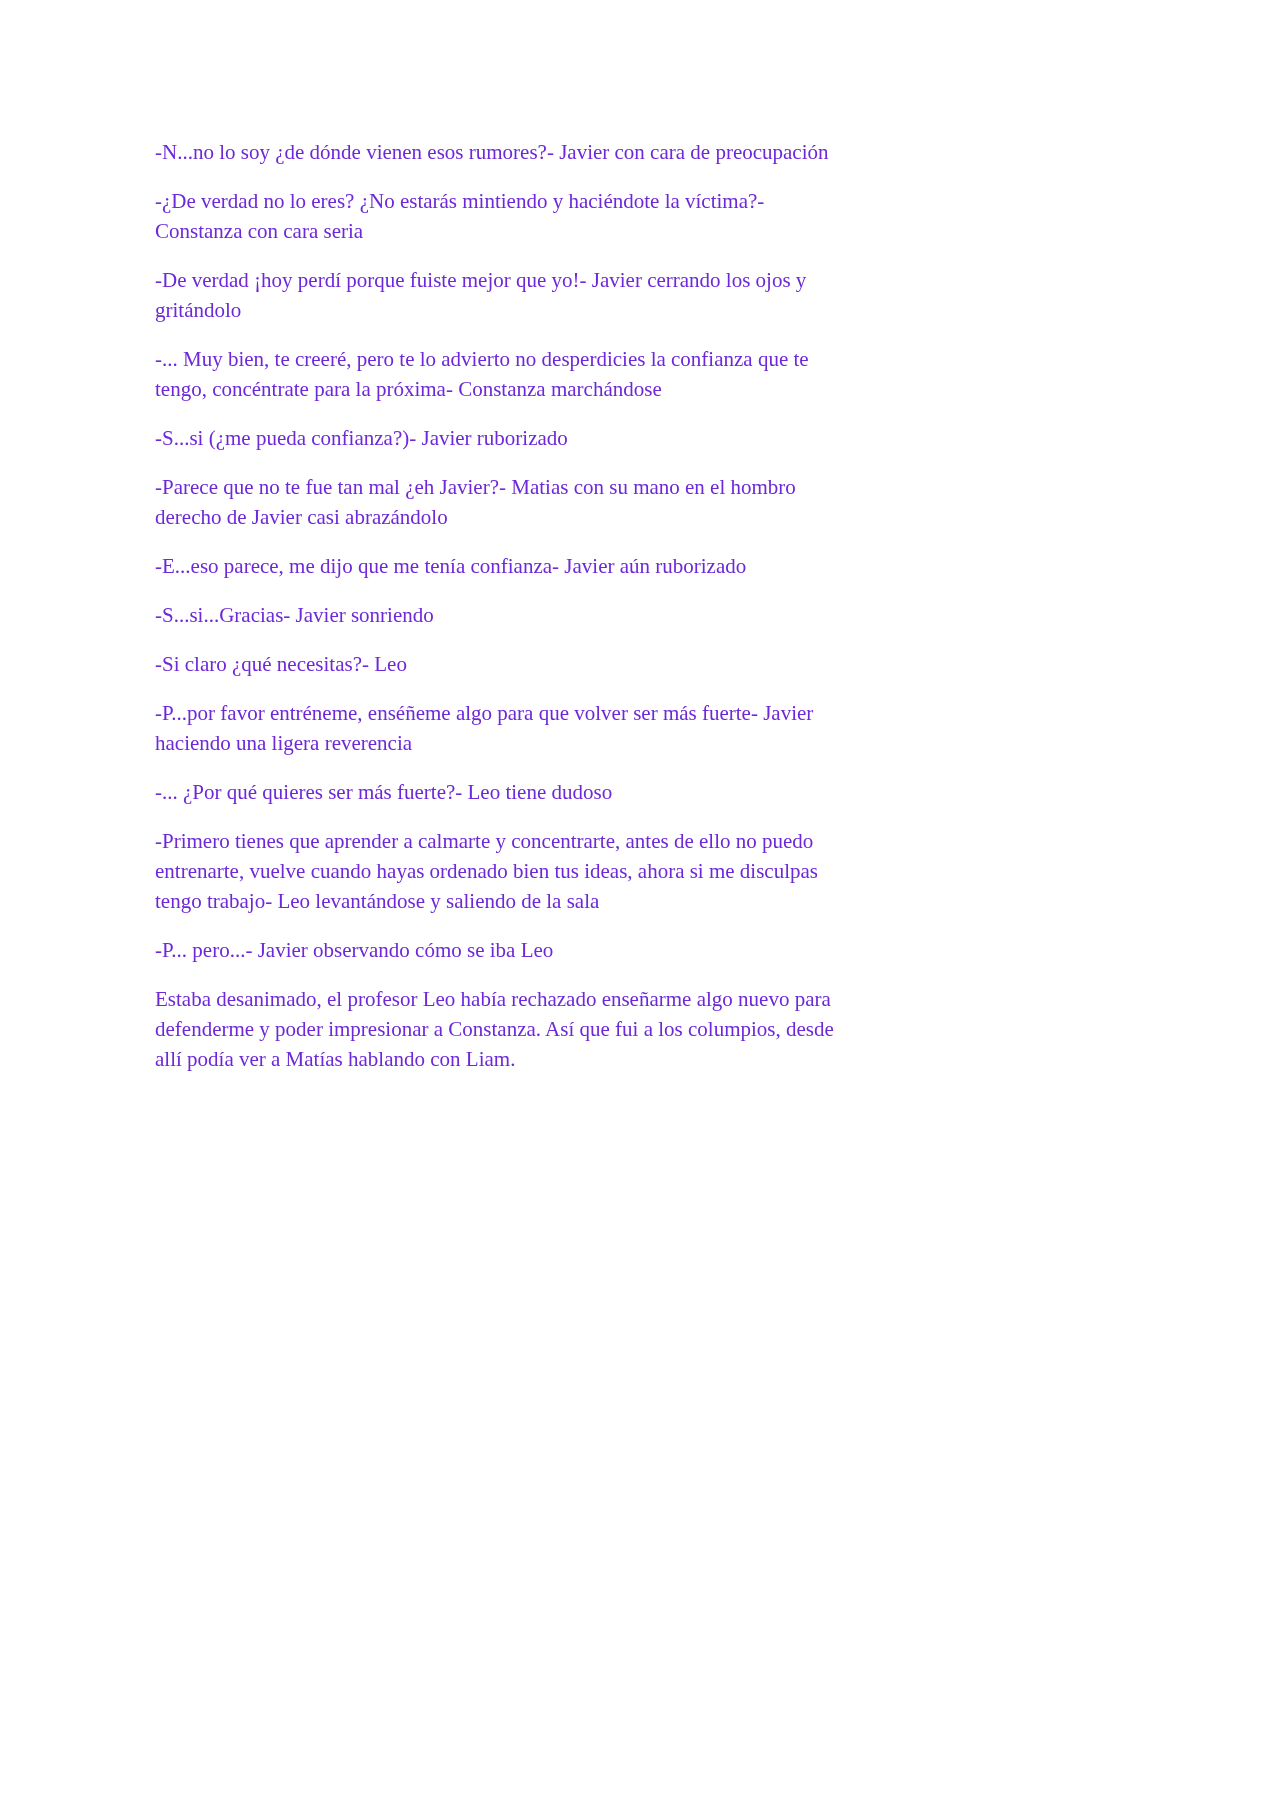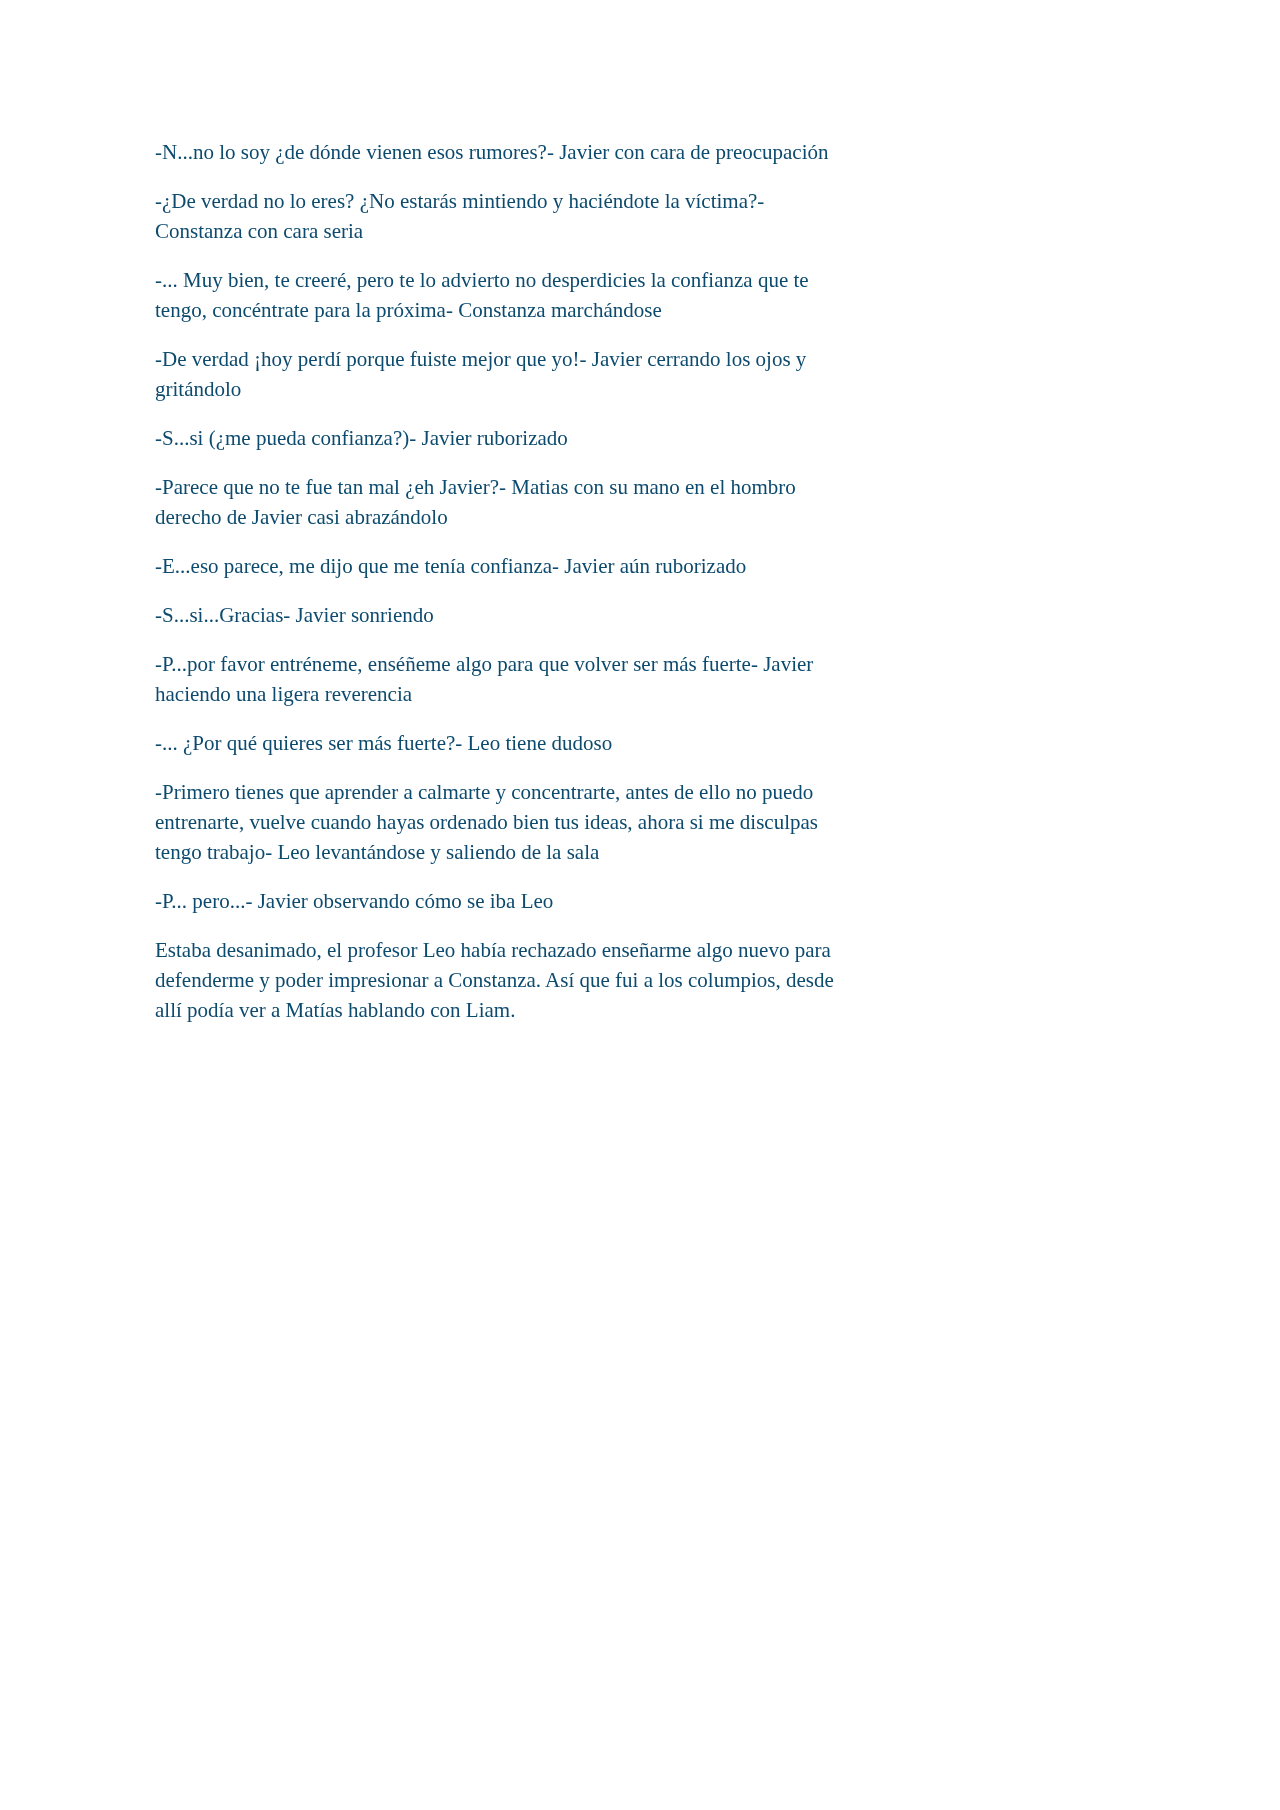--- a/index.html
+++ b/index.html
@@ -8,43 +8,44 @@
     background: #ffffff;
   }
   .page {
     position: relative;
     width: 1184px;
     min-height: 1810px;
     box-sizing: border-box;
     background: #ffffff;
     padding: 137px 330px 80px 155px;
     font-family: "Liberation Serif", "DejaVu Serif", serif;
-    color: #0c4a6e;
+    color: #6d28d9;
   }
   .content p {
     margin: 0 0 19px 0;
     font-size: 21px;
     line-height: 30px;
     font-weight: 400;
     text-align: left;
     word-spacing: normal;
   }
 </style>
 </head>
 <body>
 
 <div class="page">
   <div class="content" id="paragraph-container">
       <p>-N...no lo soy ¿de dónde vienen esos rumores?- Javier con cara de preocupación</p>
       <p>-¿De verdad no lo eres? ¿No estarás mintiendo y haciéndote la víctima?- Constanza con cara seria</p>
+      <p>-De verdad ¡hoy perdí porque fuiste mejor que yo!- Javier cerrando los ojos y gritándolo</p>
       <p>-... Muy bien, te creeré, pero te lo advierto no desperdicies la confianza que te tengo, concéntrate para la próxima- Constanza marchándose</p>
-      <p>-De verdad ¡hoy perdí porque fuiste mejor que yo!- Javier cerrando los ojos y gritándolo</p>
       <p>-S...si (¿me pueda confianza?)- Javier ruborizado</p>
       <p>-Parece que no te fue tan mal ¿eh Javier?- Matias con su mano en el hombro derecho de Javier casi abrazándolo</p>
       <p>-E...eso parece, me dijo que me tenía confianza- Javier aún ruborizado</p>
       <p>-S...si...Gracias- Javier sonriendo</p>
+      <p>-Si claro ¿qué necesitas?- Leo</p>
       <p>-P...por favor entréneme, enséñeme algo para que volver ser más fuerte- Javier haciendo una ligera reverencia</p>
       <p>-... ¿Por qué quieres ser más fuerte?- Leo tiene dudoso</p>
       <p>-Primero tienes que aprender a calmarte y concentrarte, antes de ello no puedo entrenarte, vuelve cuando hayas ordenado bien tus ideas, ahora si me disculpas tengo trabajo- Leo levantándose y saliendo de la sala</p>
       <p>-P... pero...- Javier observando cómo se iba Leo</p>
       <p>Estaba desanimado, el profesor Leo había rechazado enseñarme algo nuevo para defenderme y poder impresionar a Constanza. Así que fui a los columpios, desde allí podía ver a Matías hablando con Liam.</p>
     </div>
 </div>
 
 </body></html>

